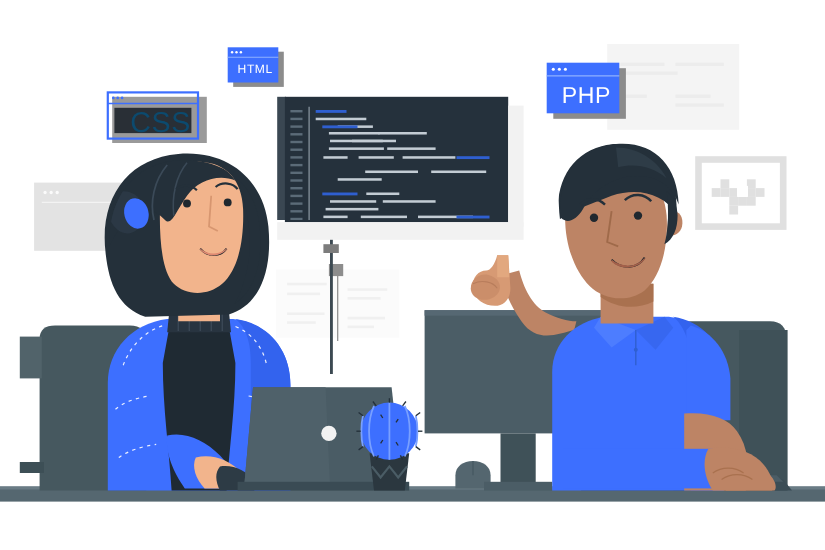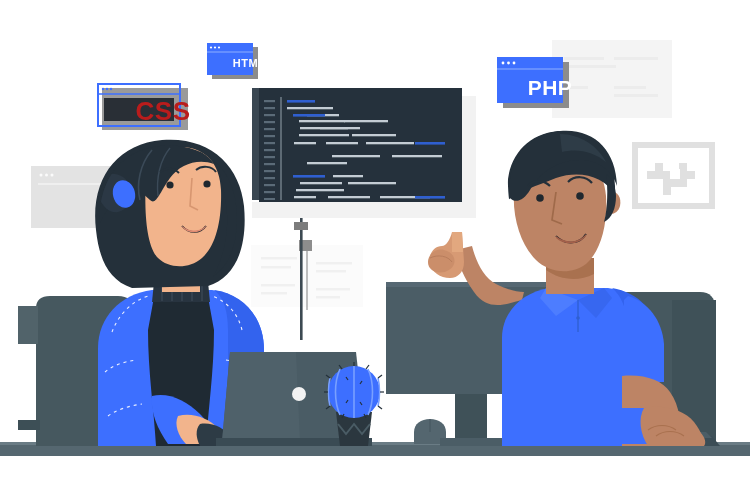--- a/index.html
+++ b/index.html
@@ -12,32 +12,31 @@
     position: relative;
     width: 750px;
     height: 500px;
     overflow: hidden;
     background: #ffffff;
   }
   #scene svg { display: block; }
   .lbl {
     position: absolute;
     font-family: "Liberation Sans", sans-serif;
-    font-weight: bold;
+    font-weight: normal;
     color: #ffffff;
     letter-spacing: 0.5px;
     pointer-events: none;
     user-select: none;
-    margin-left: 17px;
   }
   #css-label {
     left: 113px; top: 96px;
     width: 66px; text-align: center;
     font-size: 26px;
-    color: #b91c1c;
+    color: #0c4a6e;
   }
   #html-label {
     left: 208px; top: 57px;
     width: 48px; text-align: center;
     font-size: 11px;
   }
   #php-label {
     left: 500px; top: 76px;
     width: 66px; text-align: center;
     font-size: 21px;

